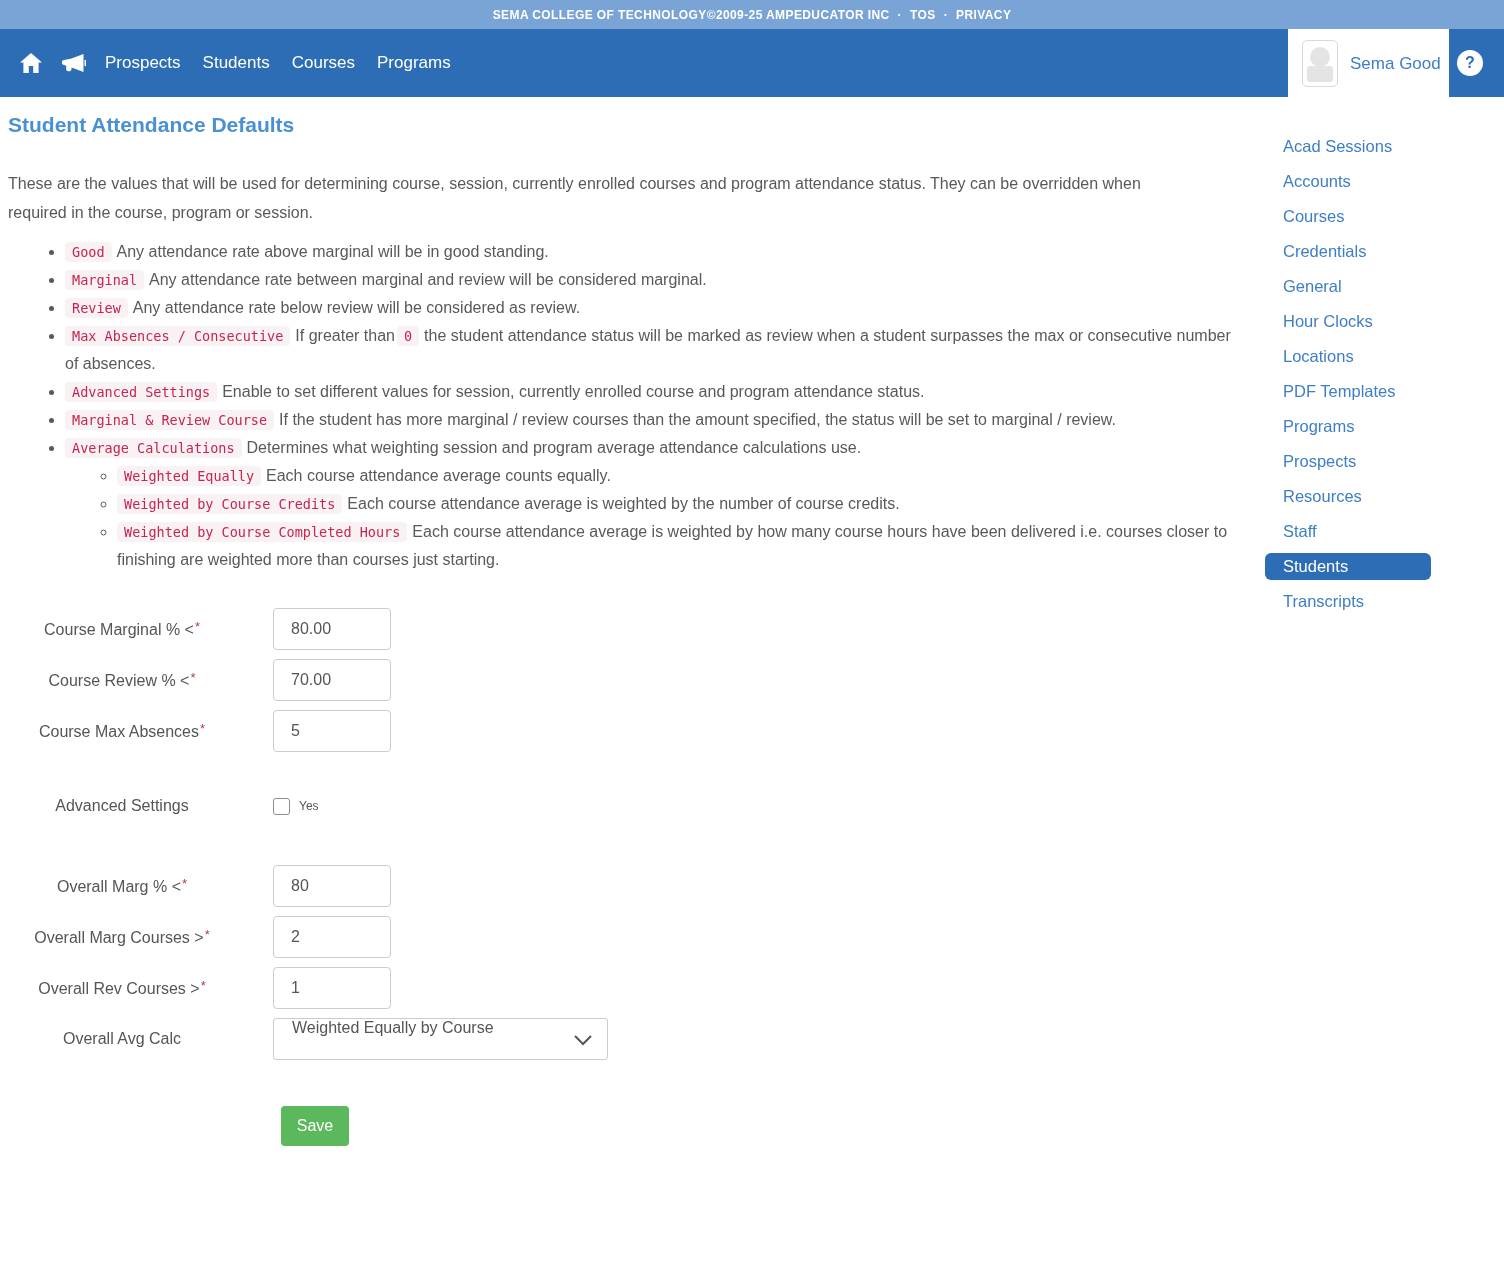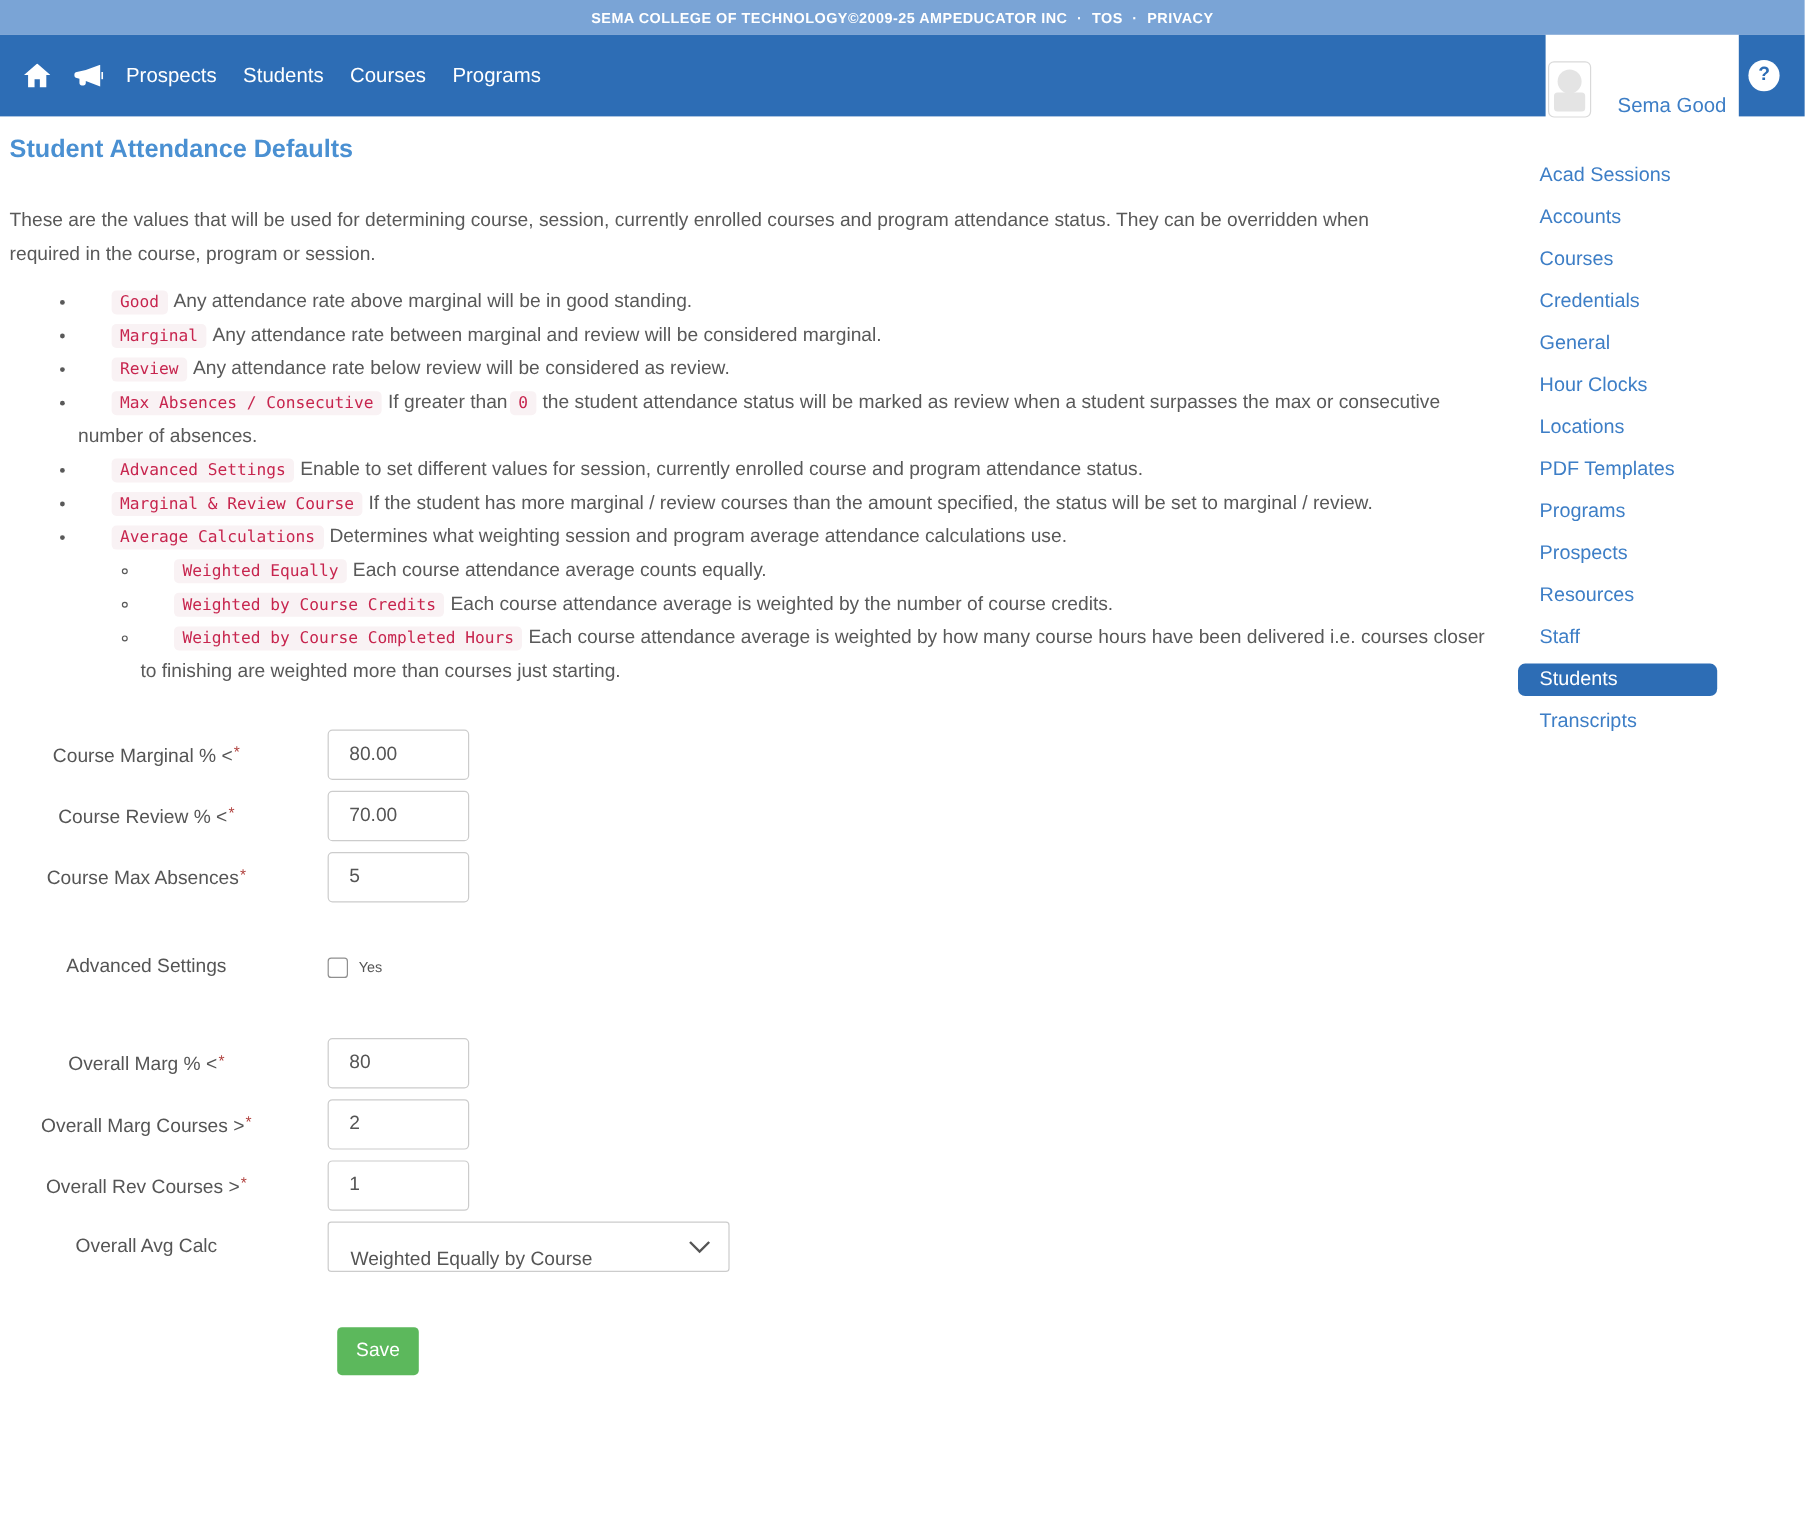--- a/index.html
+++ b/index.html
@@ -25,23 +25,22 @@
   .navbar {
     height:68px; background:#2d6db5; position:relative;
     display:flex; align-items:center; color:#fff;
   }
   .nav-left { display:flex; align-items:center; padding-left:20px; }
   .nav-icon { display:flex; align-items:center; justify-content:center; margin-right:19px; cursor:pointer; }
   .nav-link { font-size:17px; color:#fff; margin-right:22px; cursor:pointer; }
 
   .user-tab {
     position:absolute; right:55px; top:0; width:161px; height:69px;
-    background:#fff; display:flex; align-items:flex-end; padding-left:2px;
+    background:#fff; display:flex; align-items:center; padding-left:14px;
     cursor:pointer;
-    gap:10px;
   }
   .avatar {
     width:36px; height:47px; border:1px solid #d9d9d9; border-radius:5px;
     background:#fff; position:relative; flex:0 0 auto;
   }
   .avatar .head {
     position:absolute; top:6px; left:50%; transform:translateX(-50%);
     width:20px; height:20px; border-radius:50%; background:#e4e4e4;
   }
   .avatar .torso {
@@ -67,21 +66,21 @@
     font-size:16px; line-height:29px; color:#595959;
   }
   ul.info-list {
     margin:11px 0 0; padding-left:57px; max-width:1240px;
     font-size:16px; line-height:28px; color:#595959;
   }
   ul.info-list ul { padding-left:52px; list-style:circle; margin:0; }
   code.term {
     font-family:"DejaVu Sans Mono", monospace;
     font-size:13.5px; background:#f9f2f4; color:#c7254e;
-    padding:2px 7px; border-radius:4px; margin-right:5px;margin-left:28px;
+    padding:2px 7px; border-radius:4px; margin-right:5px;
   }
   code.term.inline { margin-left:2px; margin-right:5px; }
 
   
   .form { margin-top:34px; }
   .form-row { display:flex; align-items:center; margin-bottom:9px; }
   .form-label { width:228px; text-align:center; font-size:16px; color:#555; flex:0 0 auto; }
   .req { color:#b0413e; font-size:13px; vertical-align:4px; margin-left:1px; }
   .text-input {
     margin-left:37px; width:118px; height:42px;
@@ -92,21 +91,21 @@
   .adv-row { display:flex; align-items:center; margin:45px 0 50px; }
   .checkbox {
     margin-left:37px; width:17px; height:17px;
     border:1.5px solid #8f8f8f; border-radius:3px; background:#fff;
     cursor:pointer; flex:0 0 auto;
   }
   .checkbox-label { margin-left:9px; font-size:12px; color:#555; }
   .select-box {
     margin-left:37px; width:335px; height:42px;
     border:1px solid #ccc; border-radius:3px; background:#fff;
-    display:flex; align-items:flex-end; padding-left:18px;
+    display:flex; align-items:flex-start; padding-left:18px;
     font-size:16px; color:#555; position:relative; cursor:pointer;
   }
   .select-box .chevron { position:absolute; right:15px; top:13px; }
   .save-btn {
     margin:37px 0 0 273px; width:68px; height:40px;
     background:#5cb85c; border:none; border-radius:4px;
     color:#fff; font-size:16px; font-family:"Liberation Sans", sans-serif;
     cursor:pointer; text-align:center;
   }
 

